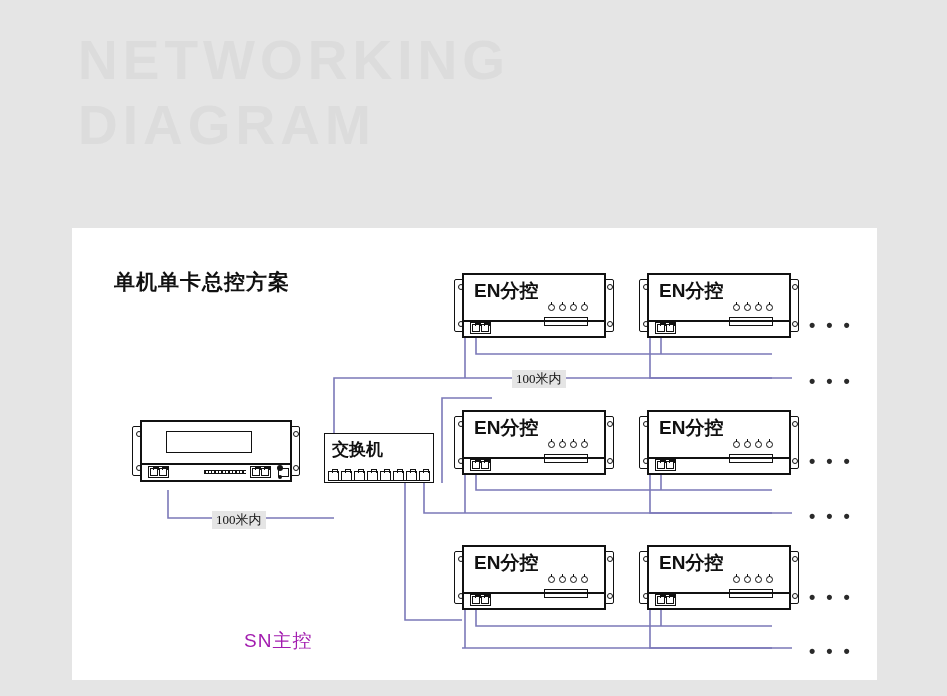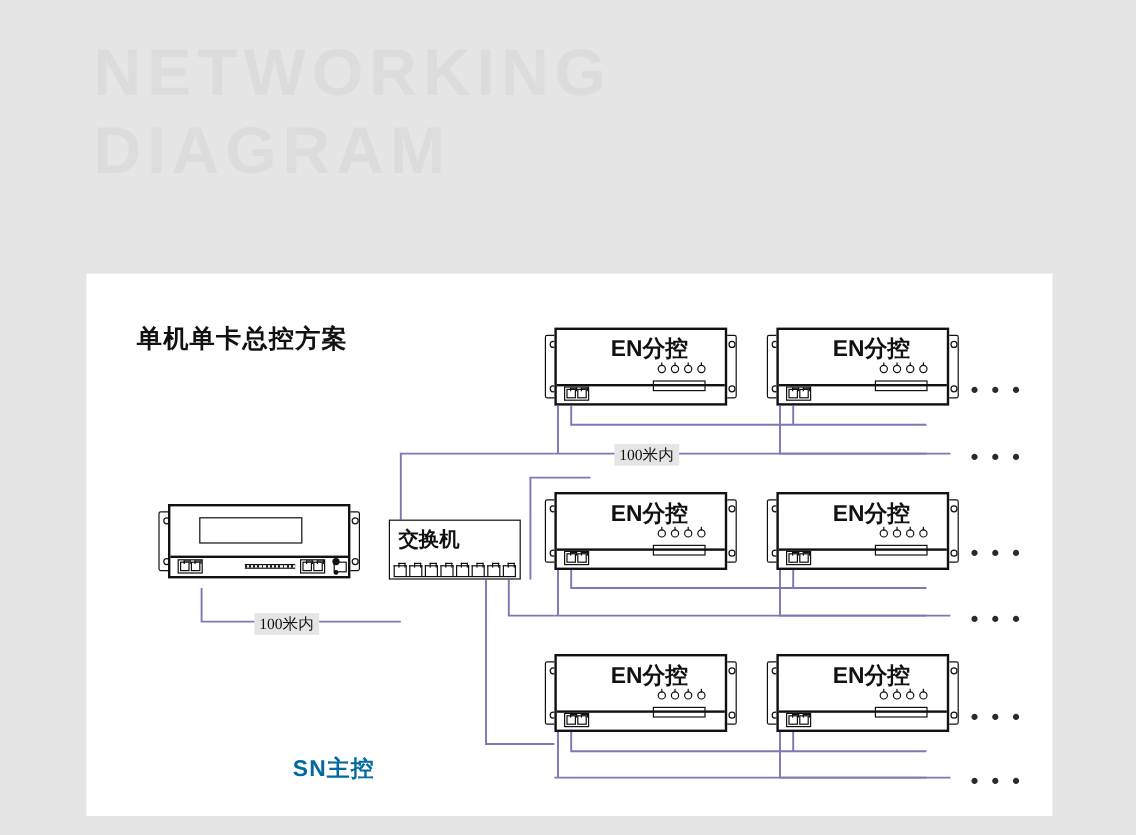--- a/index.html
+++ b/index.html
@@ -107,21 +107,20 @@
 
   
   .en-label {
     position: absolute;
     left: 10px; top: 3px;
     font-size: 19px;
     font-weight: bold;
     color: #111;
     letter-spacing: 0px;
     white-space: nowrap;
-    margin-left: 35px;
   }
   .knobs {
     position: absolute;
     right: 16px; top: 29px;
     display: flex;
     gap: 4px;
   }
   .knob {
     width: 7px; height: 7px;
     border: 1.3px solid #111;
@@ -167,22 +166,22 @@
     width: 4px; height: 2.5px;
     border: 1px solid #111;
     border-bottom: none;
   }
 
   
   #sn-label {
     position: absolute;
     left: 172px; top: 400px;
     font-size: 19px;
-    font-weight: bold;
-    color: #0369a1;
+    font-weight: normal;
+    color: #a21caf;
     letter-spacing: 1px;
     white-space: nowrap;
   }
   .sn-display {
     position: absolute;
     left: 24px; top: 9px;
     width: 86px; height: 22px;
     border: 1.4px solid #111;
   }
   .sn-base {

